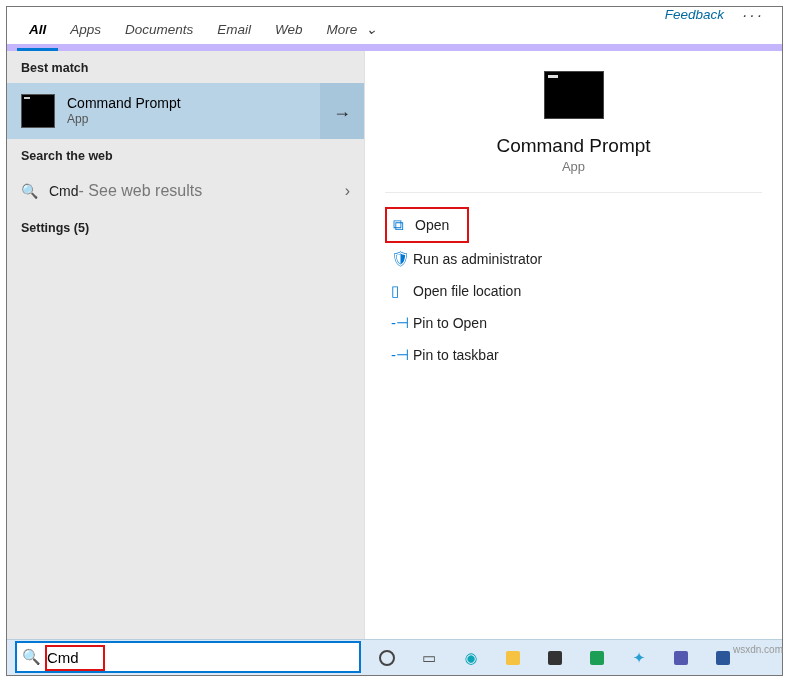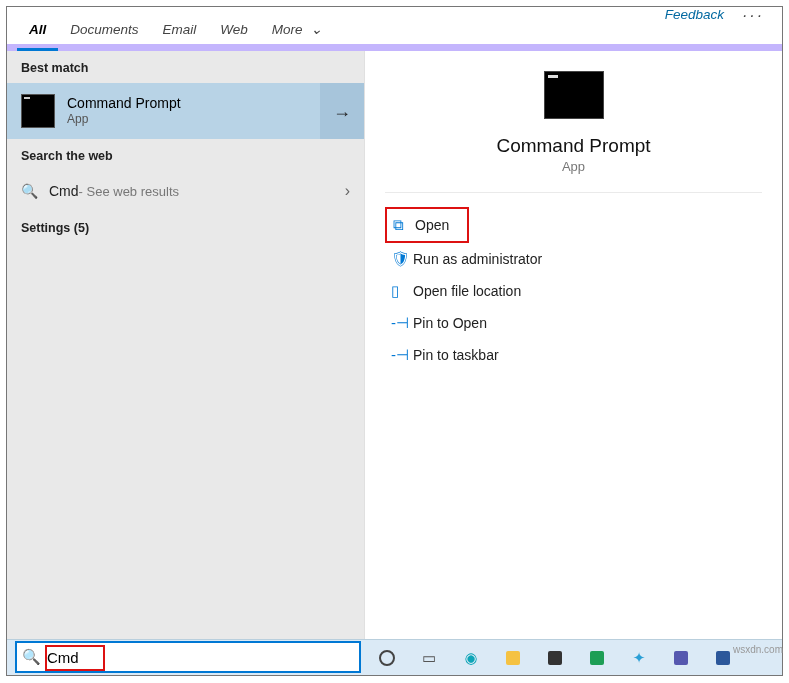--- a/index.html
+++ b/index.html
@@ -18,21 +18,21 @@
   .best { display:flex; align-items:center; background:#b8d3e6; height:56px; padding:0 14px; position:relative; }
   .cmd-thumb { width:34px; height:34px; background:#000; border:1px solid #555; position:relative; }
   .cmd-thumb::before { content:""; position:absolute; top:2px; left:2px; width:6px; height:2px; background:#ccc; }
   .best .txt { margin-left:12px; }
   .best .title { font-size:14px; color:#000; line-height:1.1; }
   .best .sub { font-size:12px; color:#555; }
   .best .arrow { position:absolute; right:0; top:0; width:44px; height:56px; background:#a7c5db; display:flex; align-items:center; justify-content:center; font-size:18px; color:#222; }
   .web-row { display:flex; align-items:center; height:40px; padding:0 14px; }
   .search-ico { width:18px; text-align:center; font-size:14px; color:#333; }
   .web-row .lbl { margin-left:10px; font-size:14px; color:#222; }
-  .web-row .hint { color:#777; font-size:13px; }
+  .web-row .hint { color:#777; font-size:16px; }
   .web-row .chev { margin-left:auto; font-size:16px; color:#666; }
   .right { flex:1; background:#fff; padding-top:20px; }
   .preview { display:flex; flex-direction:column; align-items:center; padding-bottom:18px; border-bottom:1px solid #eaeaea; margin:0 20px; }
   .big-thumb { width:60px; height:48px; background:#000; border:1px solid #444; position:relative; }
   .big-thumb::before { content:""; position:absolute; top:3px; left:3px; width:10px; height:3px; background:#ddd; }
   .preview-title { font-size:19px; color:#111; margin-top:16px; }
   .preview-sub { font-size:13px; color:#777; margin-top:2px; }
   .actions { padding:14px 20px 0; }
   .action { display:flex; align-items:center; height:32px; font-size:14px; color:#222; cursor:pointer; padding:0 6px; }
   .action .ico { width:22px; color:#0078d4; font-size:15px; text-align:left; }
@@ -46,20 +46,21 @@
   .circle { width:16px; height:16px; border:2px solid #444; border-radius:50%; }
   .sq { width:14px; height:14px; background:currentColor; border-radius:2px; }
   .watermark { position:absolute; right:6px; bottom:28px; font-size:10px; color:#999; }
 </style>
 </head>
 <body>
 
 <div class="window">
   <div class="tabs">
     <div class="tab active">All</div>
+    <div class="tab">Apps</div>
     <div class="tab">Documents</div>
     <div class="tab">Email</div>
     <div class="tab">Web</div>
     <div class="tab">
         <span>More</span> 
         <span class="more">⌄</span>
       </div>
     <div class="spacer"></div>
     <div class="feedback">Feedback</div>
     <div class="dots">···</div>

